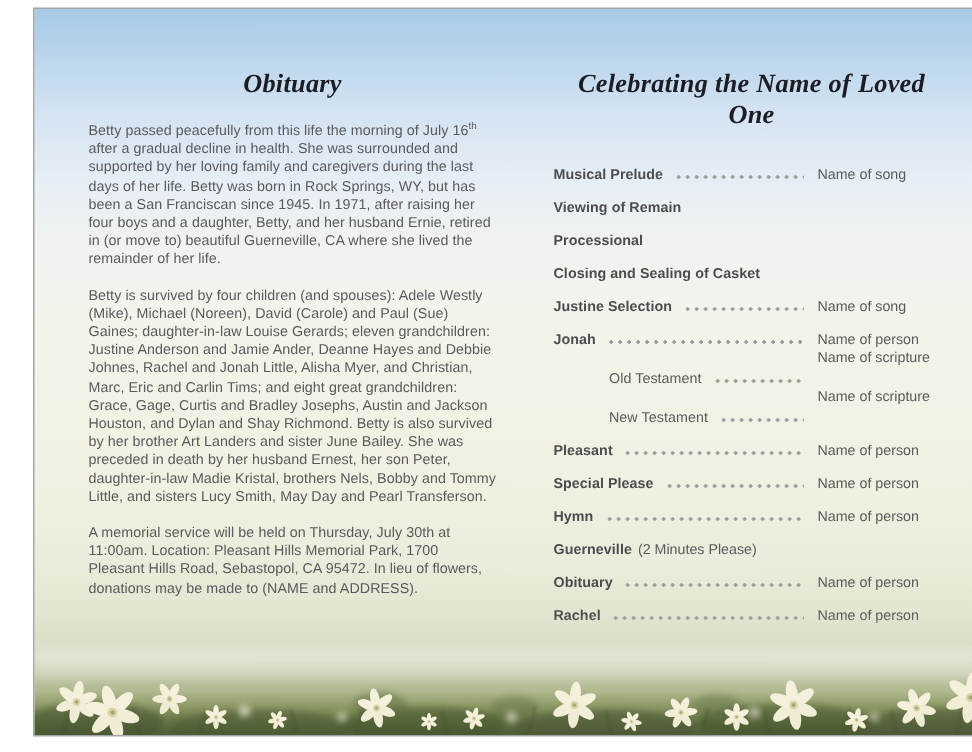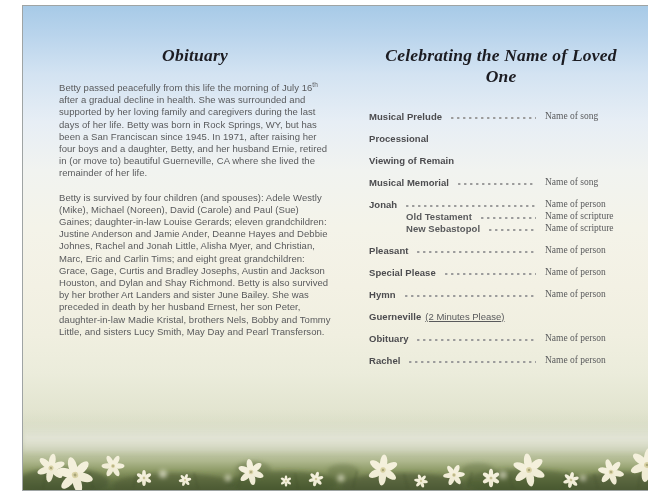--- a/index.html
+++ b/index.html
@@ -27,29 +27,29 @@
   .col-right .col-title { margin-bottom:24px; }
   .obit-body p {
     font-size:9.5px; line-height:12.2px; color:#595a5c; margin:0 0 12px 0;
     text-align:left; letter-spacing:.05px;
   }
   .obit-body sup { font-size:6.5px; vertical-align:super; line-height:0; }
   
   .svc-row { display:flex; align-items:flex-start; margin-top:11px; font-size:9.5px; }
   .svc-row:first-of-type { margin-top:0; }
   .svc-row .lbl { font-weight:bold; color:#4c4c4f; white-space:nowrap; letter-spacing:.05px; }
-  .svc-row .note { font-weight:normal; color:#595a5c; margin-left:4px; white-space:nowrap;text-decoration:underline; }
+  .svc-row .note { font-weight:normal; color:#595a5c; margin-left:4px; white-space:nowrap; }
   .svc-row .dots {
     flex:1 1 auto; height:4px; align-self:flex-end; margin:0 9px 2px 9px;
     background-image:radial-gradient(circle at 1.4px 2px, #9a9a9a 1px, rgba(0,0,0,0) 1.35px);
     background-size:6px 4px; background-repeat:repeat-x;
   }
-  .svc-row .val { flex:0 0 88px; color:#595a5c; white-space:nowrap;font-family:Liberation Serif, serif; }
+  .svc-row .val { flex:0 0 88px; color:#595a5c; white-space:nowrap; }
   .svc-sub { margin-top:1px; padding-left:37px; }
-  .svc-sub .lbl { font-weight:bold; color:#595a5c; }
+  .svc-sub .lbl { font-weight:normal; color:#595a5c;margin-top:14px; }
   
   .meadow {
     position:absolute; left:0; right:0; bottom:0; height:80px;
     background:linear-gradient(180deg,
       rgba(222,226,205,0) 0%, rgba(216,220,198,.45) 20%,
       rgba(206,211,186,.75) 36%, rgba(196,202,172,.9) 50%,
       #aeb78d 64%, #8d9a66 76%, #6f7d4c 86%, #5a6a3e 94%, #4e5d35 100%);
   }
   .fog {
     position:absolute; left:0; right:0; top:14px; height:30px;
@@ -61,61 +61,65 @@
 </style>
 </head>
 <body>
 
 <div class="sheet">
 
   <div class="col col-left obit-body">
     <h1 class="col-title">Obituary</h1>
     <p><span>Betty passed peacefully from this life the morning of July 16</span><sup>th</sup><span> after a gradual decline in health.  She was surrounded and supported by her loving family and caregivers during the last days of her life.  Betty was born in Rock Springs, WY, but has been a San Franciscan since 1945.  In 1971, after raising her four boys and a daughter, Betty, and her husband Ernie, retired in (or move to) beautiful Guerneville, CA where she lived the remainder of her life.</span></p>
     <p>Betty is survived by four children (and spouses): Adele Westly (Mike), Michael (Noreen), David (Carole) and Paul (Sue) Gaines;  daughter-in-law Louise Gerards;  eleven grandchildren: Justine Anderson and Jamie Ander, Deanne Hayes and Debbie Johnes, Rachel and Jonah Little, Alisha Myer, and Christian, Marc, Eric and Carlin Tims;  and eight great grandchildren: Grace, Gage, Curtis and Bradley Josephs, Austin and Jackson Houston, and Dylan and Shay Richmond.  Betty is also survived by her brother Art Landers and sister June Bailey.  She was preceded in death by her husband Ernest, her son Peter, daughter-in-law Madie Kristal, brothers Nels, Bobby and Tommy Little, and sisters Lucy Smith, May Day and Pearl Transferson.</p>
+    <p>A memorial service will be held on Thursday, July 30th at 11:00am.  Location:  Pleasant Hills Memorial Park, 1700 Pleasant Hills Road, Sebastopol, CA 95472.  In lieu of flowers, donations may be made to (NAME and ADDRESS).</p>
   </div>
 
   <div class="col col-right">
     <h1 class="col-title">Celebrating the Name of Loved One</h1>
 
     <div class="svc-row">
       <span class="lbl">Musical Prelude</span>
       <span class="dots"></span>
       <span class="val">Name of song</span>
     </div>
 
     <div class="svc-row">
+      <span class="lbl">Viewing of Remain</span>
+    </div>
+
+    <div class="svc-row">
       <span class="lbl">Processional</span>
     </div>
 
     <div class="svc-row">
-      <span class="lbl">Viewing of Remain</span>
-    </div>
-
-
-    <div class="svc-row">
-      <span class="lbl">Musical Memorial</span>
+      <span class="lbl">Closing and Sealing of Casket</span>
+    </div>
+
+    <div class="svc-row">
+      <span class="lbl">Justine Selection</span>
       <span class="dots"></span>
       <span class="val">Name of song</span>
     </div>
 
     <div class="svc-row">
       <span class="lbl">Jonah</span>
       <span class="dots"></span>
       <span class="val">Name of person</span>
     </div>
 
 
     <div class="svc-row svc-sub">
       <span class="lbl">Old Testament</span>
       <span class="dots"></span>
       <span class="val">Name of scripture</span>
     </div>
 
     <div class="svc-row svc-sub">
-      <span class="lbl">New Sebastopol</span>
+      <span class="lbl">New Testament</span>
       <span class="dots"></span>
       <span class="val">Name of scripture</span>
     </div>
 
     <div class="svc-row">
       <span class="lbl">Pleasant</span>
       <span class="dots"></span>
       <span class="val">Name of person</span>
     </div>
 

